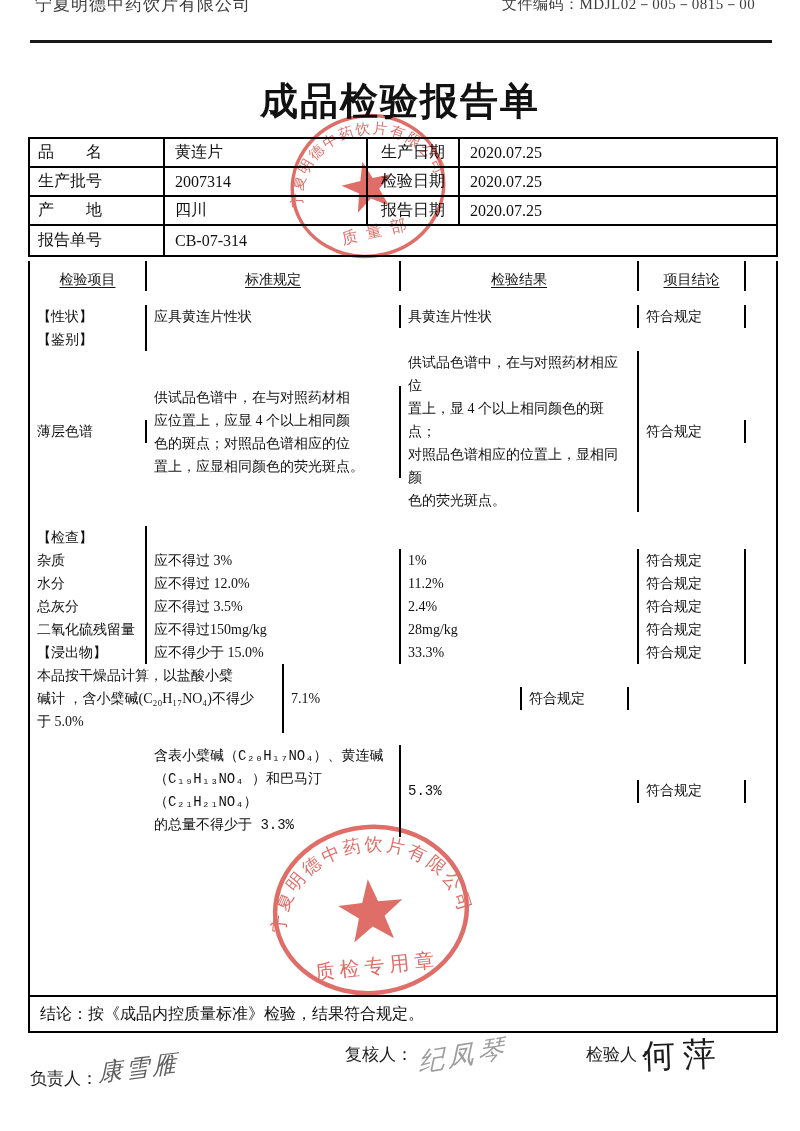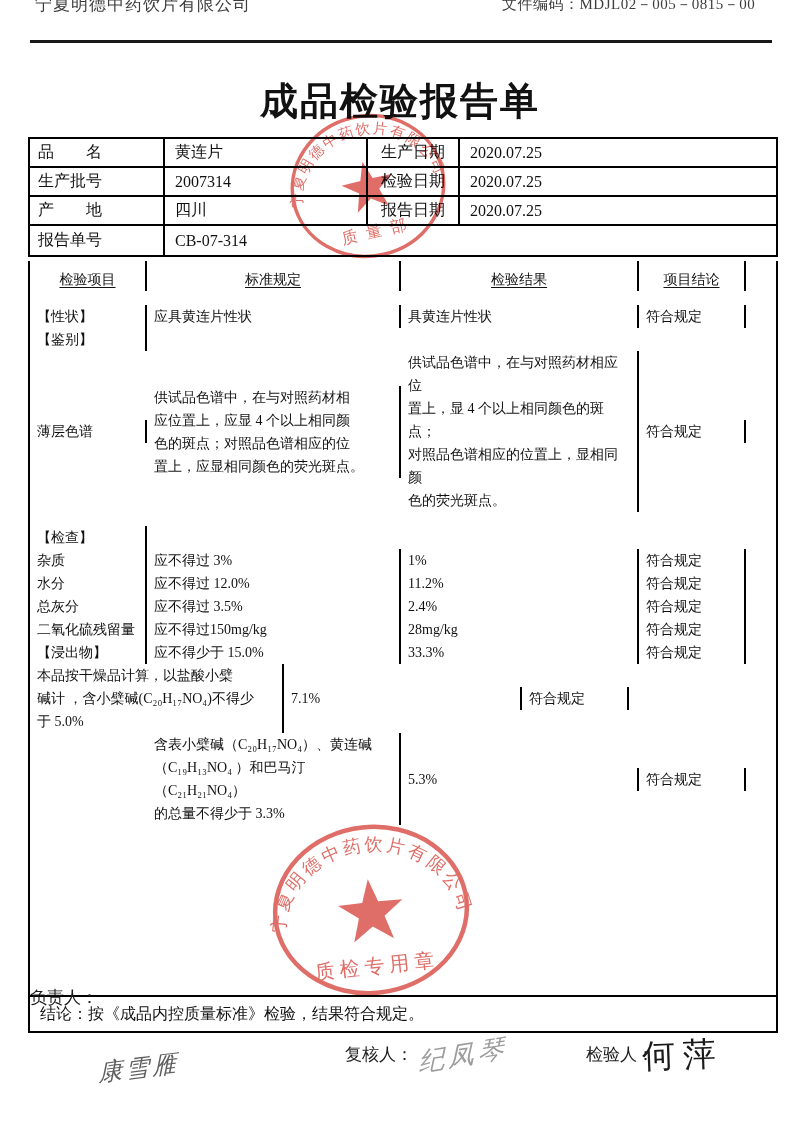--- a/index.html
+++ b/index.html
@@ -38,21 +38,21 @@
   .mc1{width:117px;border-right:2px solid #000;}
   .mc2{width:254px;border-right:2px solid #000;}
   .mc3{width:238px;border-right:2px solid #000;}
   .mc4{width:107px;border-right:2px solid #000;}
   .mc5{flex:1;}
   .mhead{height:34px;align-items:flex-start;}
   .mhead .mc{display:flex;justify-content:center;padding-top:7px;white-space:normal;}
   .mhead u{text-underline-offset:3px;}
   .r-first{margin-top:10px;}
   .r-gap{margin-top:14px;}
-  .r-gap2{margin-top:0;}
+  .r-gap2{margin-top:12px;font-family:Liberation Mono, monospace;}
   
   .concl-row{position:absolute;left:28px;top:997px;width:750px;height:36px;box-sizing:border-box;
              border:2px solid #000;border-top:none;display:flex;align-items:center;
              font-size:16px;padding-left:10px;}
   
   .sig-label{position:absolute;font-size:17px;color:#1c1c1c;}
   .sig-name{position:absolute;font-style:italic;}
   .sig1{left:98px;top:1052px;font-size:24px;color:#5e5e5e;transform:rotate(-7deg) skewX(-5deg);letter-spacing:3px;}
   .sig2{left:418px;top:1038px;font-size:26px;color:#9d9d9d;transform:rotate(-9deg) skewX(-8deg);letter-spacing:4px;}
   .sig3{left:642px;top:1033px;font-size:33px;color:#1a1a1a;transform:rotate(-2deg);letter-spacing:8px;font-style:normal;}
@@ -202,21 +202,21 @@
       <div class="mc mc3"></div>
       <div class="mc mc4"></div>
       <div class="mc mc5"></div>
     </div>
   </div>
 
   <div class="concl-row">
     <span>结论：按《成品内控质量标准》检验，结果符合规定。</span>
   </div>
 
-  <span class="sig-label" style="left:30px;top:986px;">负责人：</span>
+  <span class="sig-label" style="left:30px;top:1067px;">负责人：</span>
   <span class="sig-name sig1">康雪雁</span>
   <span class="sig-label" style="left:345px;top:1043px;">复核人：</span>
   <span class="sig-name sig2">纪凤琴</span>
   <span class="sig-label" style="left:586px;top:1043px;">检验人：</span>
   <span class="sig-name sig3">何萍</span>
 
   <svg class="stamp stamp-top" width="170" height="160" viewBox="0 0 170 160">
     <defs>
       <path id="arcTop" d="M 18,106 A 69,63 0 1 1 152,106" fill="none"></path>
     </defs>

